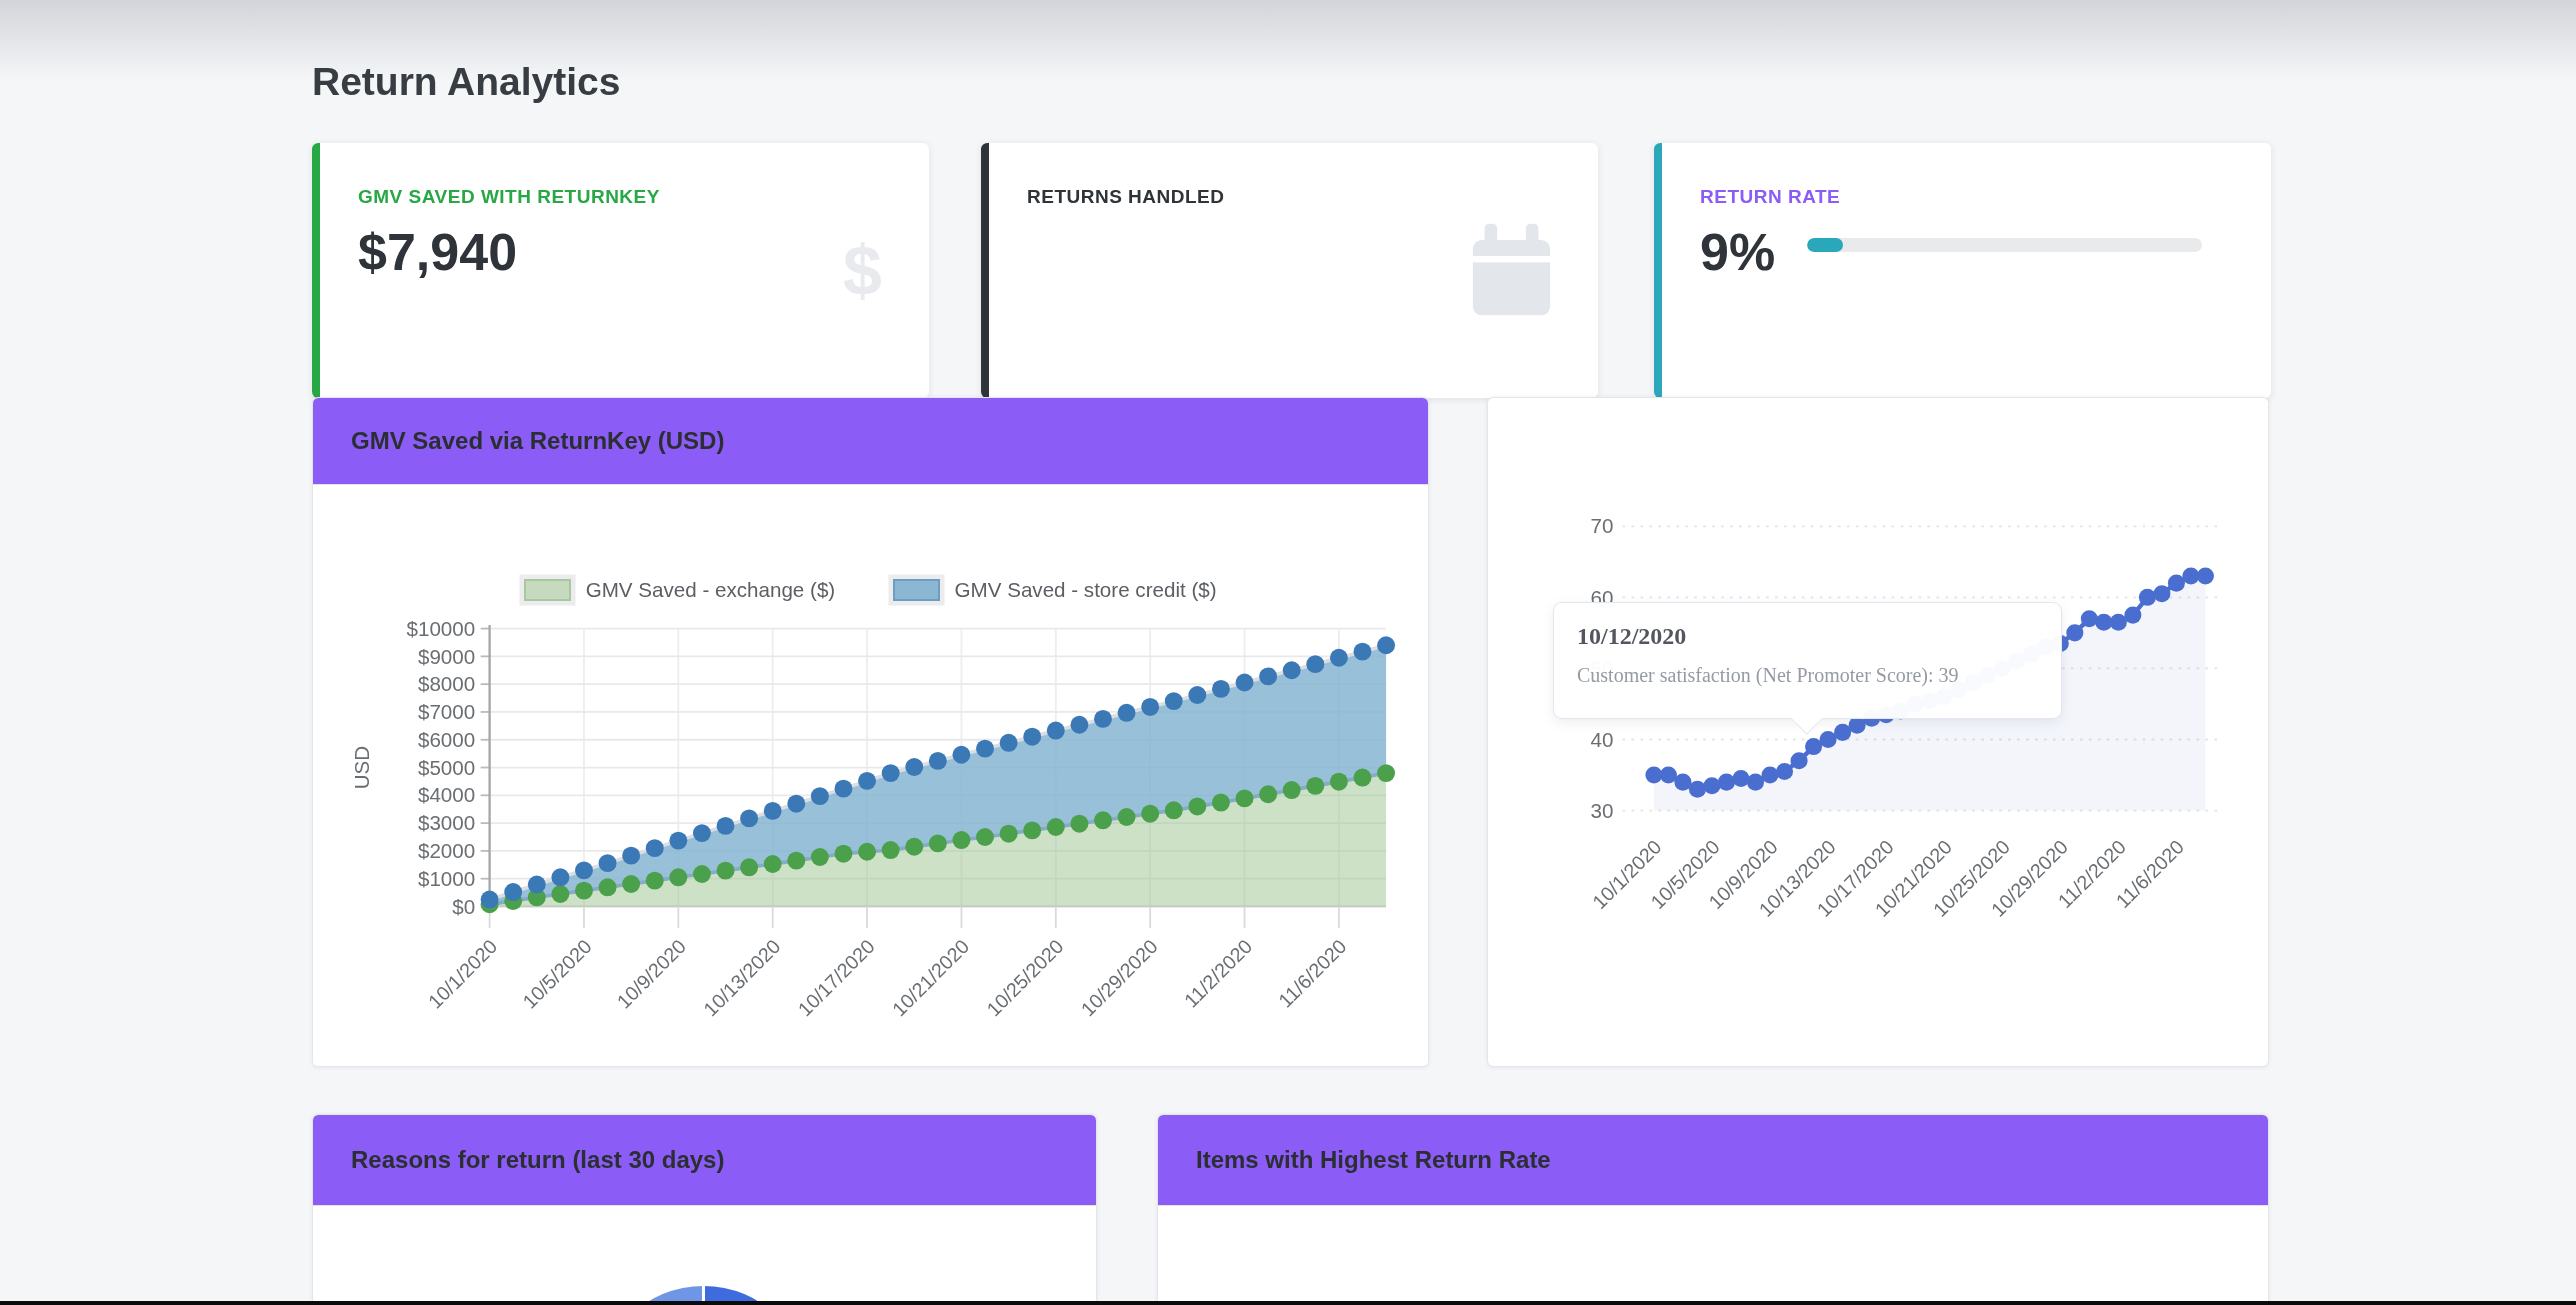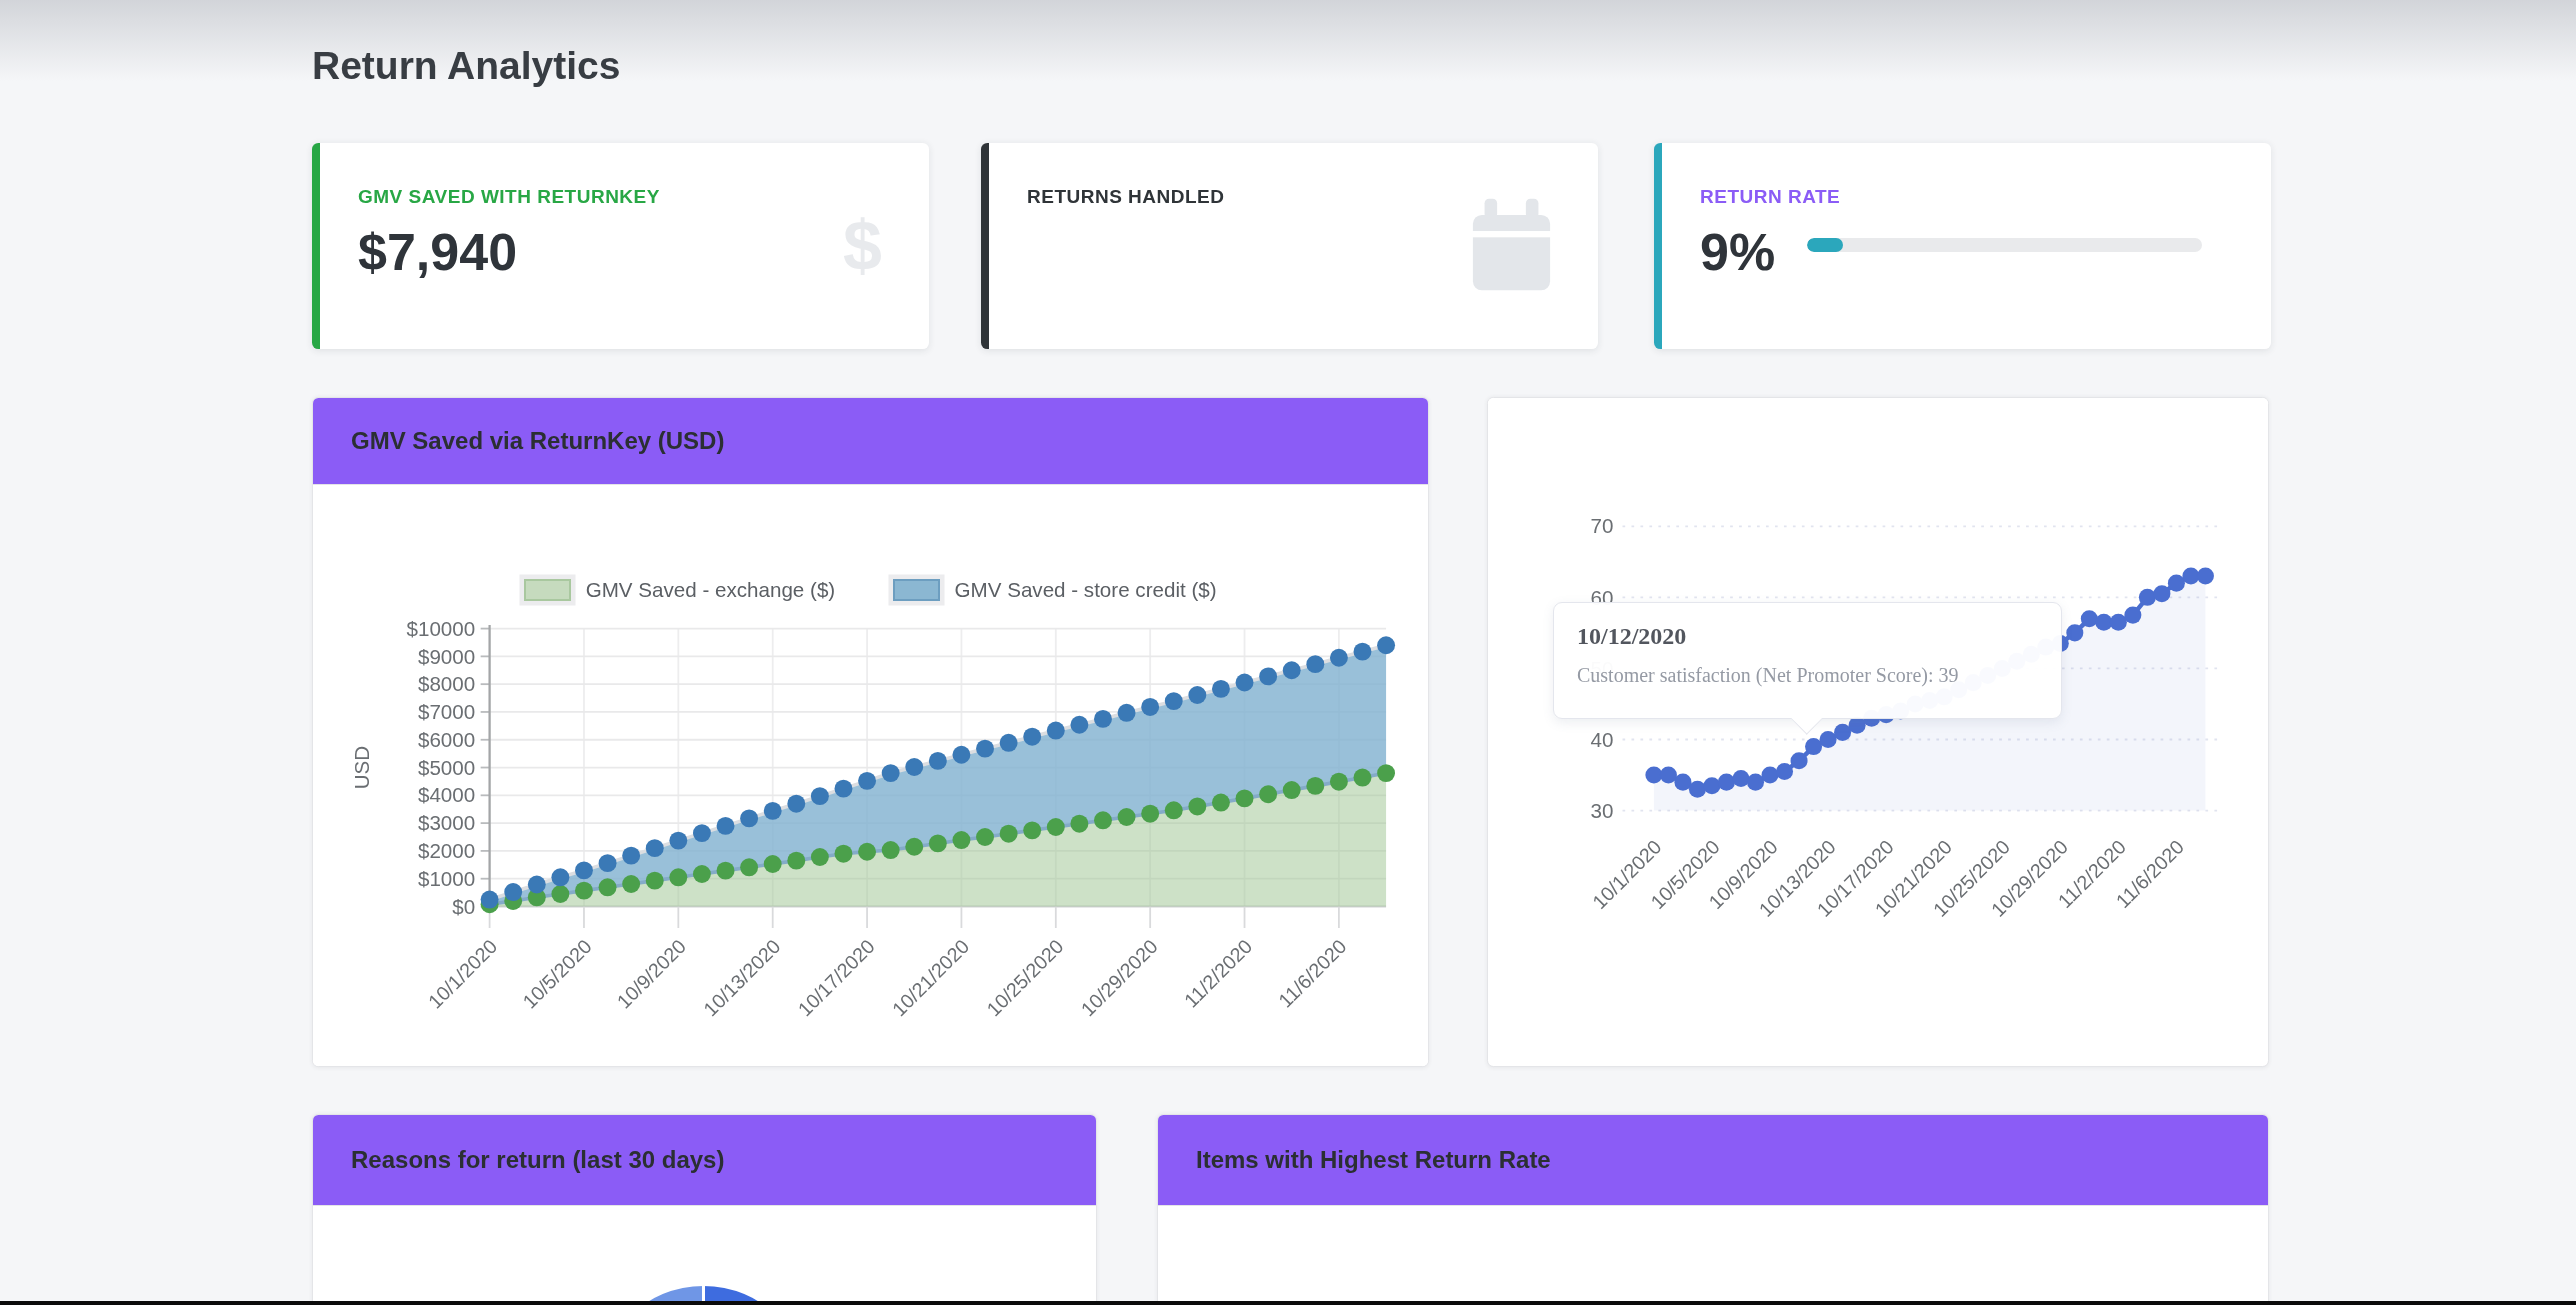--- a/index.html
+++ b/index.html
@@ -1,23 +1,23 @@
 <!DOCTYPE html>
 <html style="font-size:14.3px"><head>
 <meta charset="utf-8">
 <style>
   * { margin:0; padding:0; box-sizing:border-box; }
   html,body { width:2576px; height:1305px; overflow:hidden;
     background:#f5f6f8; font-family:"Liberation Sans", sans-serif; }
   .top-shade { position:absolute; left:0; top:0; width:2576px; height:81px;
     background:linear-gradient(to bottom, rgba(168,172,180,.45), rgba(245,246,248,0)); pointer-events:none; }
-  .page-title { position:absolute; left:312px; top:44px; font-size:39px; font-weight:600; color:#383d43; }
+  .page-title { position:absolute; left:312px; top:60px; font-size:39px; font-weight:600; color:#383d43; }
 
   
-  .kpi-card { position:absolute; top:143px; height:206px; background:#fff; border-radius:6.3px;
+  .kpi-card { position:absolute; top:143px; height:255px; background:#fff; border-radius:6.3px;
     box-shadow:0 1.8px 7.2px rgba(40,45,60,.10); border-left:8px solid #888; padding:43px 50px 0 38px; }
   .kpi-label { font-size:19px; font-weight:bold; letter-spacing:0.5px; }
   .kpi-value { font-size:52px; font-weight:bold; color:#2f343a; margin-top:14.3px; }
   .kpi-icon { position:absolute; right:47px; top:50%; transform:translateY(-50%); }
   .dollar-glyph { font-size:70px; font-weight:bold; color:#e8eaed; }
   .kpi-value-row { display:flex; align-items:center; gap:32px; }
   .progress-track { width:395px; height:13.4px; border-radius:7.2px; background:#e9eaec; overflow:hidden; }
   .progress-fill { height:13.4px; border-radius:7.2px; background:#2ba7bc; width:9%; }
 
   

